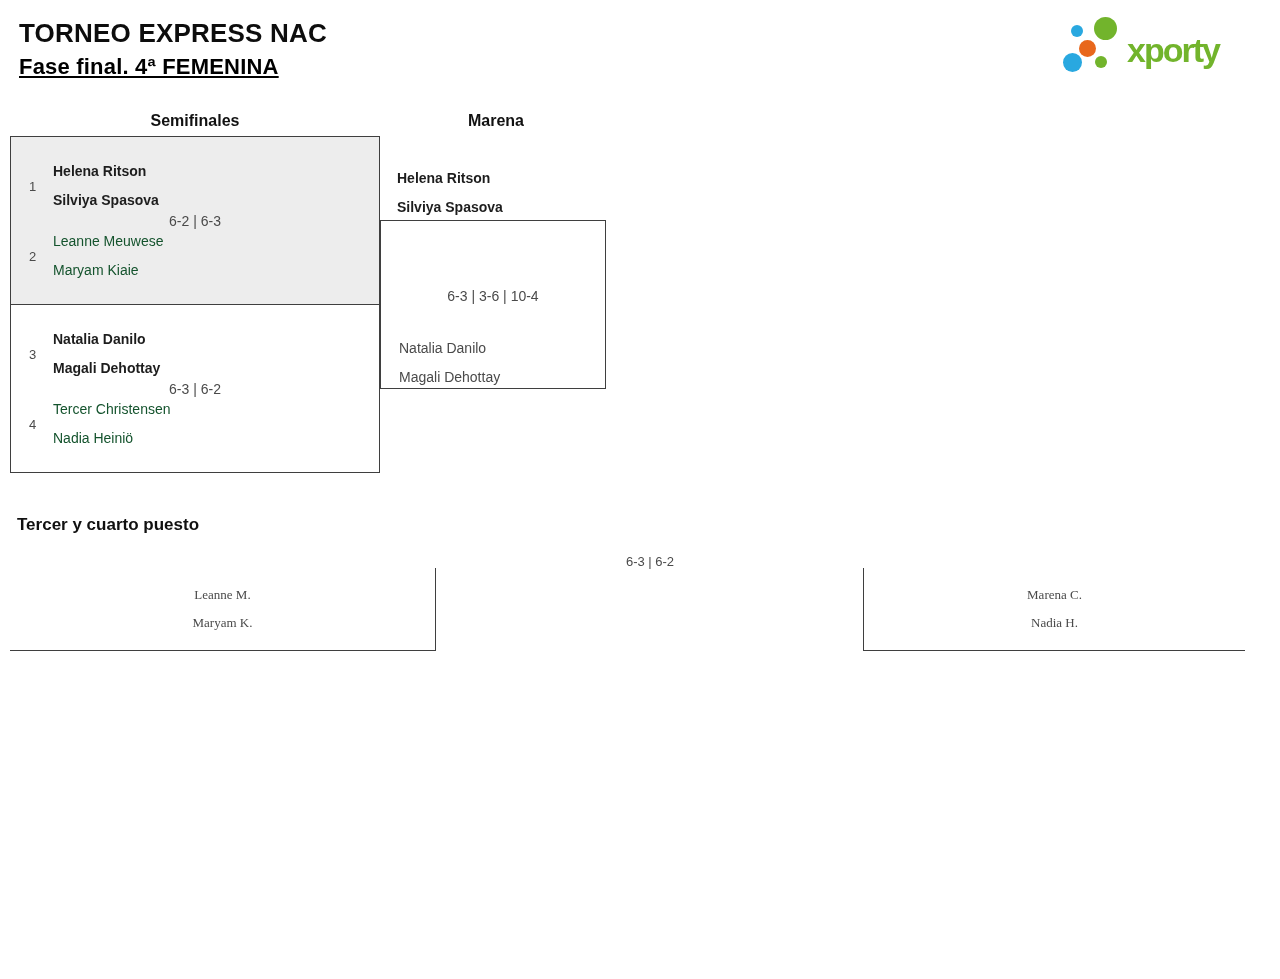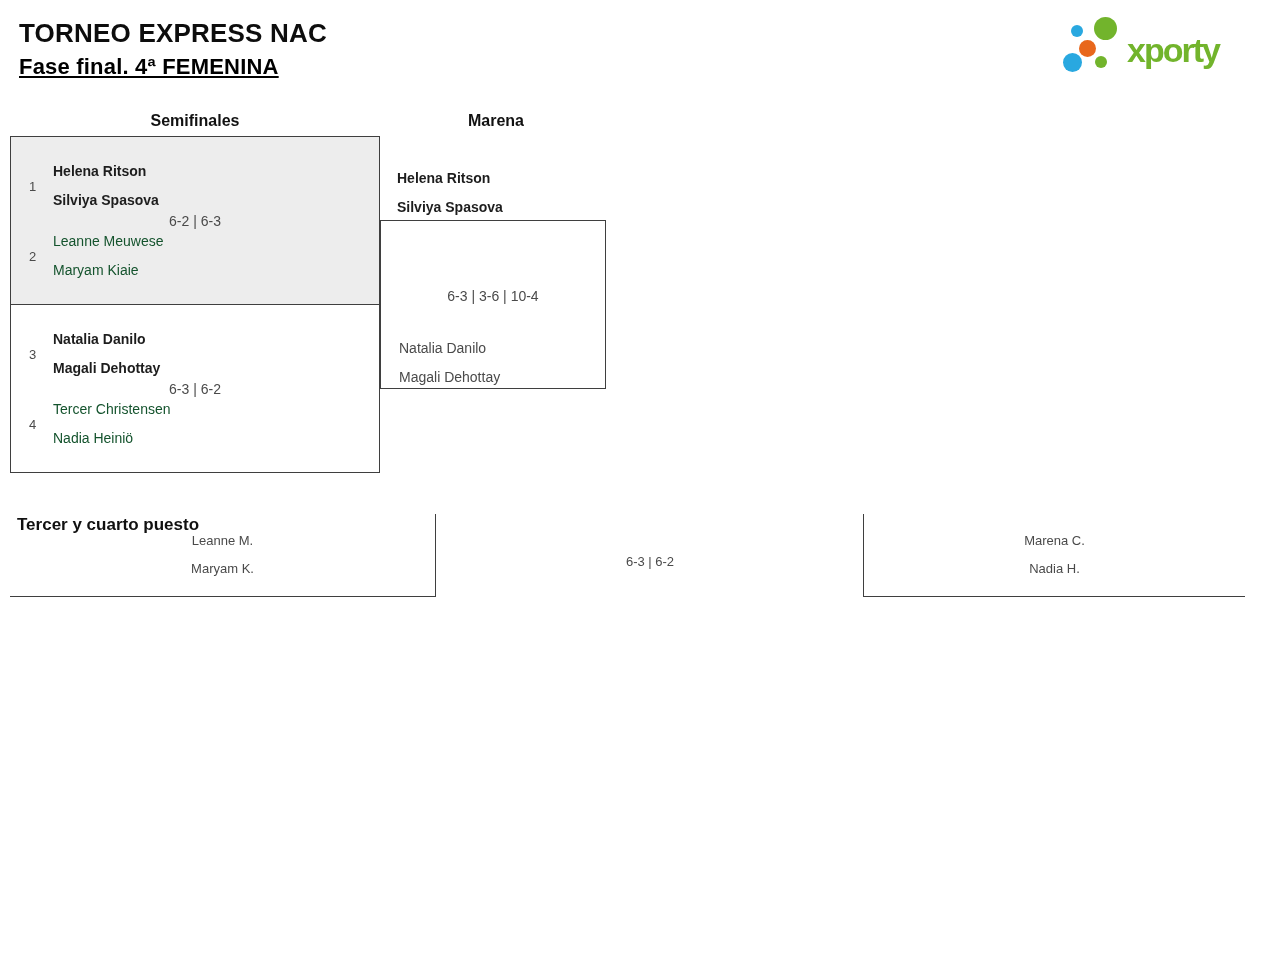--- a/index.html
+++ b/index.html
@@ -83,22 +83,22 @@
     position: absolute; left: 8px; top: 108px;
     font-size: 14px; line-height: 19px; font-weight: 400; color: #4a4a4a;
   }
 
   
   .third-heading {
     position: absolute; left: 2px; top: 500px;
     font-size: 17px; font-weight: 700; color: #111111;
   }
   .third-box {
-    position: absolute; top: 504px; height: 83px;
-    display: flex; align-items: center; justify-content: center; text-align: center;
+    position: absolute; top: 558px; height: 83px;
+    display: flex; align-items: center; justify-content: center; text-align: center; font-family: Liberation Serif, serif;
   }
   .third-box.left  { left: 0; width: 426px; border-right: 1px solid #3f3f3f; border-bottom: 1px solid #3f3f3f; }
   .third-box.right { left: 853px; width: 382px; border-left: 1px solid #3f3f3f; border-bottom: 1px solid #3f3f3f; }
   .third-names { font-size: 13px; line-height: 18px; color: #4a4a4a; }
   .third-score {
     position: absolute; left: 0; width: 1280px; top: 539px;
     text-align: center; font-size: 13px; color: #4a4a4a;
   }
 </style>
 </head>

